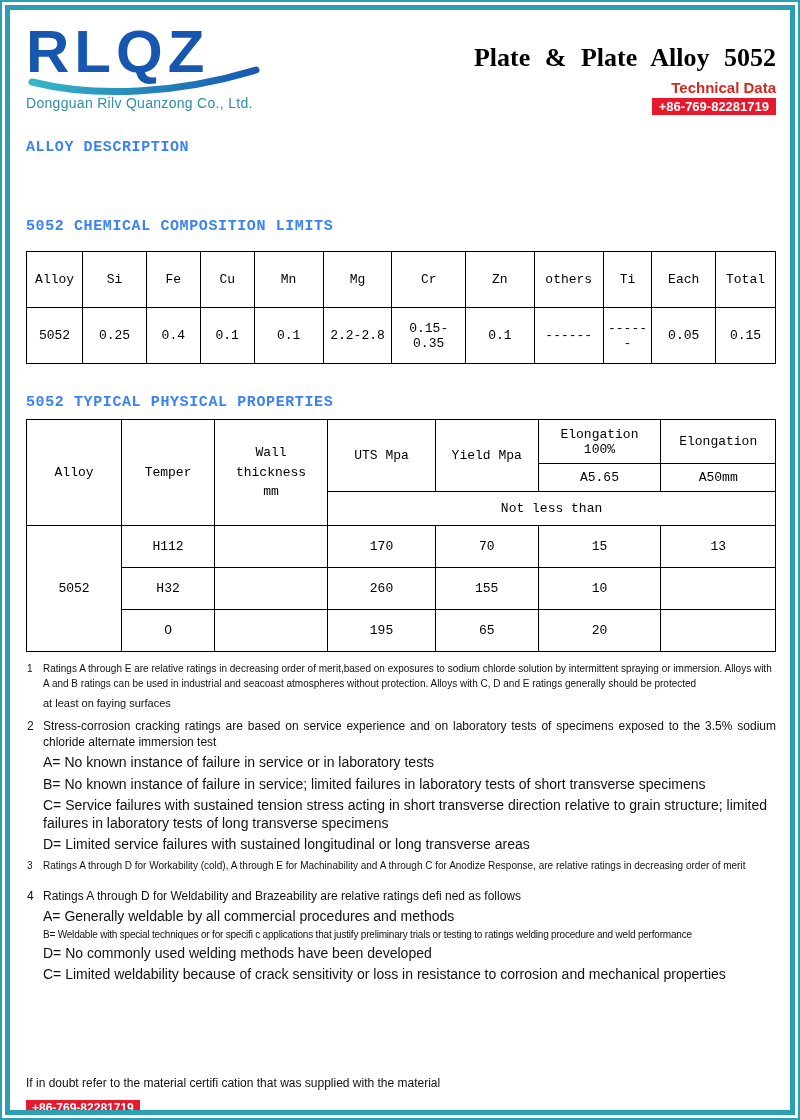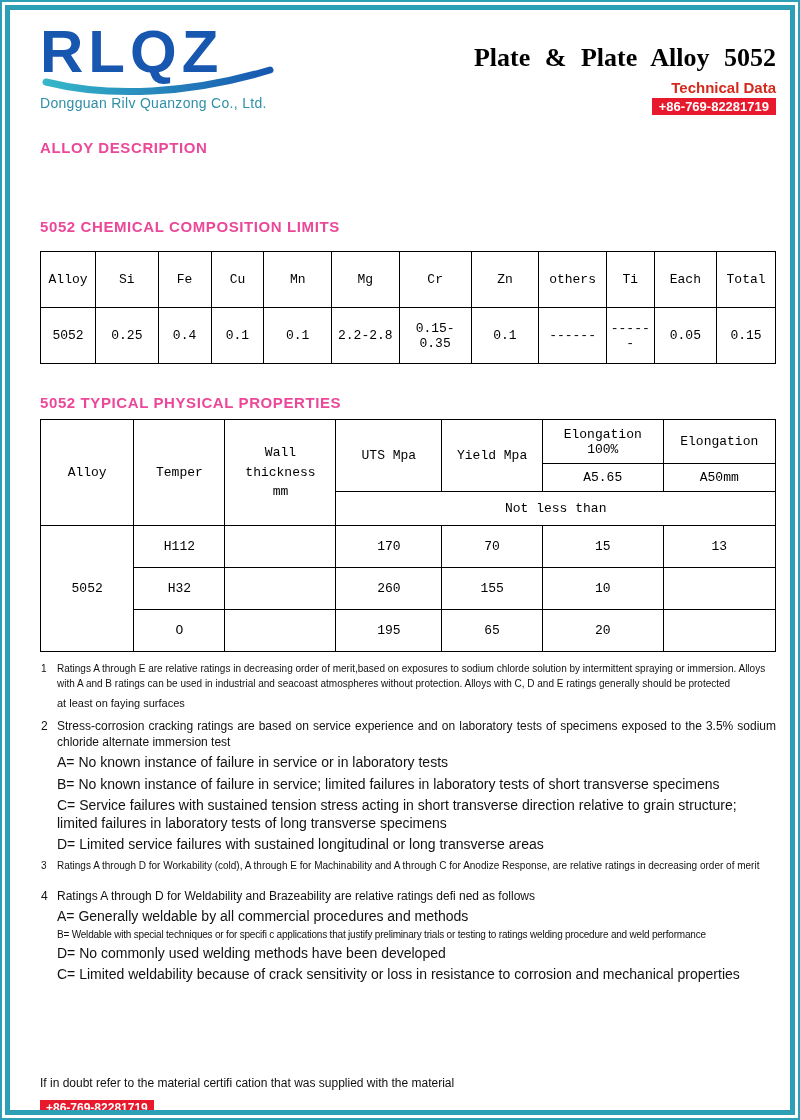--- a/index.html
+++ b/index.html
@@ -10,21 +10,21 @@
     color:#000;
   }
   .frame-outer {
     width:800px; height:1120px;
     border:2px solid #2B9FB4;
     padding:3px;
   }
   .frame-inner {
     width:100%; height:100%;
     border:5px solid #2B9FB4;
-    padding:10px 14px 8px 30px;
+    padding:10px 14px 8px 16px;
     overflow:hidden;
     background:#fff;
   }
 
   
   .header { display:flex; justify-content:space-between; align-items:flex-start; }
   .logo-block { position:relative; width:280px; }
   .logo-text {
     font-size:60px; font-weight:bold; color:#1757B0;
     letter-spacing:5px; line-height:1.05;
@@ -38,21 +38,21 @@
     font-family:"Liberation Serif", serif;
     font-size:26px; font-weight:bold; color:#000; word-spacing:8px;margin-top:19px;
   }
   .doc-subtitle { color:#D42A1E; font-size:15px; font-weight:bold; margin-top:6px; }
   .phone-badge {
     display:inline-block; background:#E8192C; color:#fff;
     font-size:13px; font-weight:bold; padding:1px 7px; margin-top:2px;
   }
 
   
-  .section-heading { font-size:15px; font-weight:bold; color:#ec4899; letter-spacing:0.6px; }
+  .section-heading { font-size:15px; font-weight:bold; color:#3b82f6; letter-spacing:0.6px;font-family:Liberation Mono, monospace; }
   .section-alloy { margin-top:24px; }
   .section-chem  { margin-top:62px; }
   .section-phys  { margin-top:30px; }
 
   
   table {
     border-collapse:collapse; width:100%;
     font-family:"Liberation Mono", "DejaVu Sans Mono", monospace;
     font-size:13px;
   }

